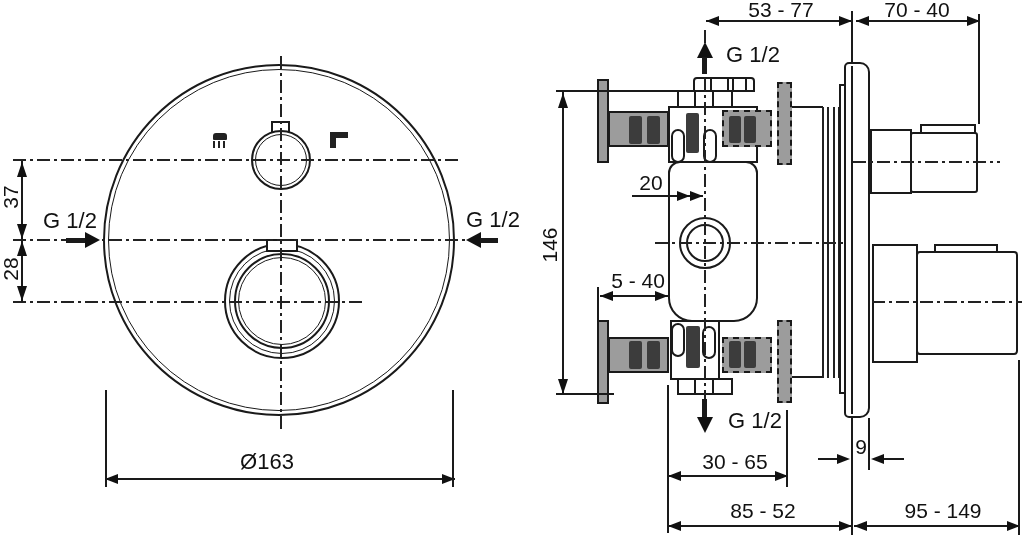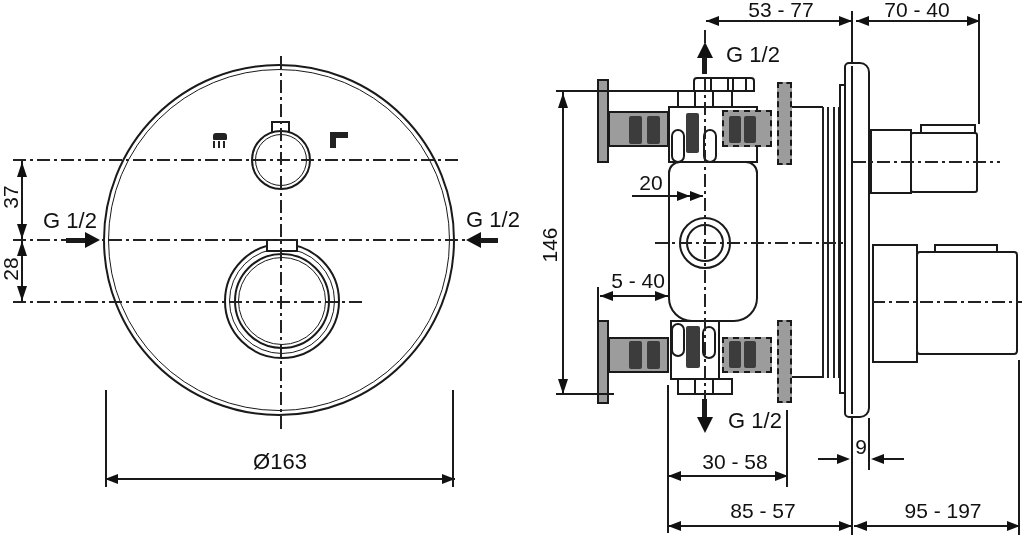--- a/index.html
+++ b/index.html
@@ -72,21 +72,21 @@
     <div class="abs txt vtxt" style="left:-10px;top:259px;width:40px;height:20px;">28</div>
 
     <div class="abs txt big" style="left:42px;top:210px;width:56px;height:22px;">G 1/2</div>
     <div class="abs ln" style="left:66px;top:238px;width:21px;height:5px;"></div>
     <div class="abs ar fa-r" style="left:85px;top:232px;"></div>
 
     <div class="abs txt big" style="left:464px;top:209px;width:58px;height:22px;">G 1/2</div>
     <div class="abs ar fa-l" style="left:466px;top:232px;"></div>
     <div class="abs ln" style="left:480px;top:238px;width:18px;height:5px;"></div>
 
-    <div class="abs txt big" style="left:240px;top:451px;width:80px;height:22px;">Ø163</div>
+    <div class="abs txt big" style="left:227px;top:451px;width:80px;height:22px;">Ø163</div>
     <div class="abs ln" style="left:105px;top:478px;width:350px;height:2px;"></div>
     <div class="abs ar ar-l" style="left:105px;top:474px;"></div>
     <div class="abs ar ar-r" style="left:442px;top:474px;"></div>
     <div class="abs ln" style="left:105px;top:390px;width:2px;height:97px;"></div>
     <div class="abs ln" style="left:452px;top:390px;width:2px;height:97px;"></div>
   </div>
 
   <div>
 
     <div class="abs gray" style="left:597px;top:79px;width:12px;height:84px;"></div>
@@ -183,40 +183,40 @@
     <div class="abs ln" style="left:632px;top:195px;width:71px;height:2px;"></div>
     <div class="abs ar ar-r" style="left:677px;top:191px;"></div>
     <div class="abs ar ar-r" style="left:690px;top:191px;"></div>
 
     <div class="abs txt" style="left:608px;top:270px;width:60px;height:20px;">5 - 40</div>
     <div class="abs ln" style="left:600px;top:295px;width:68px;height:2px;"></div>
     <div class="abs ar ar-l" style="left:600px;top:291px;"></div>
     <div class="abs ar ar-r" style="left:655px;top:291px;"></div>
     <div class="abs ln" style="left:597px;top:287px;width:2px;height:33px;"></div>
 
-    <div class="abs txt" style="left:698px;top:451px;width:74px;height:20px;">30 - 58</div>
+    <div class="abs txt" style="left:698px;top:451px;width:74px;height:20px;">30 - 65</div>
     <div class="abs ln" style="left:668px;top:475px;width:120px;height:2px;"></div>
     <div class="abs ar ar-l" style="left:668px;top:471px;"></div>
     <div class="abs ar ar-r" style="left:775px;top:471px;"></div>
     <div class="abs ln" style="left:667px;top:385px;width:2px;height:148px;"></div>
     <div class="abs ln" style="left:786px;top:410px;width:2px;height:77px;"></div>
 
     <div class="abs txt" style="left:850px;top:436px;width:22px;height:20px;">9</div>
     <div class="abs ln" style="left:818px;top:458px;width:20px;height:2px;"></div>
     <div class="abs ar ar-r" style="left:837px;top:454px;"></div>
     <div class="abs ar ar-l" style="left:871px;top:454px;"></div>
     <div class="abs ln" style="left:884px;top:458px;width:20px;height:2px;"></div>
     <div class="abs ln" style="left:851px;top:418px;width:2px;height:117px;"></div>
     <div class="abs ln" style="left:868px;top:418px;width:2px;height:52px;"></div>
 
-    <div class="abs txt" style="left:723px;top:500px;width:80px;height:21px;">85 - 57</div>
+    <div class="abs txt" style="left:723px;top:500px;width:80px;height:21px;">85 - 52</div>
     <div class="abs ln" style="left:668px;top:525px;width:184px;height:2px;"></div>
     <div class="abs ar ar-l" style="left:668px;top:521px;"></div>
     <div class="abs ar ar-r" style="left:839px;top:521px;"></div>
 
-    <div class="abs txt" style="left:898px;top:500px;width:90px;height:21px;">95 - 197</div>
+    <div class="abs txt" style="left:898px;top:500px;width:90px;height:21px;">95 - 149</div>
     <div class="abs ln" style="left:854px;top:525px;width:166px;height:2px;"></div>
     <div class="abs ar ar-l" style="left:854px;top:521px;"></div>
     <div class="abs ar ar-r" style="left:1007px;top:521px;"></div>
     <div class="abs ln" style="left:1018px;top:360px;width:2px;height:175px;"></div>
 
   </div>
 </div>
 
 </body></html>

